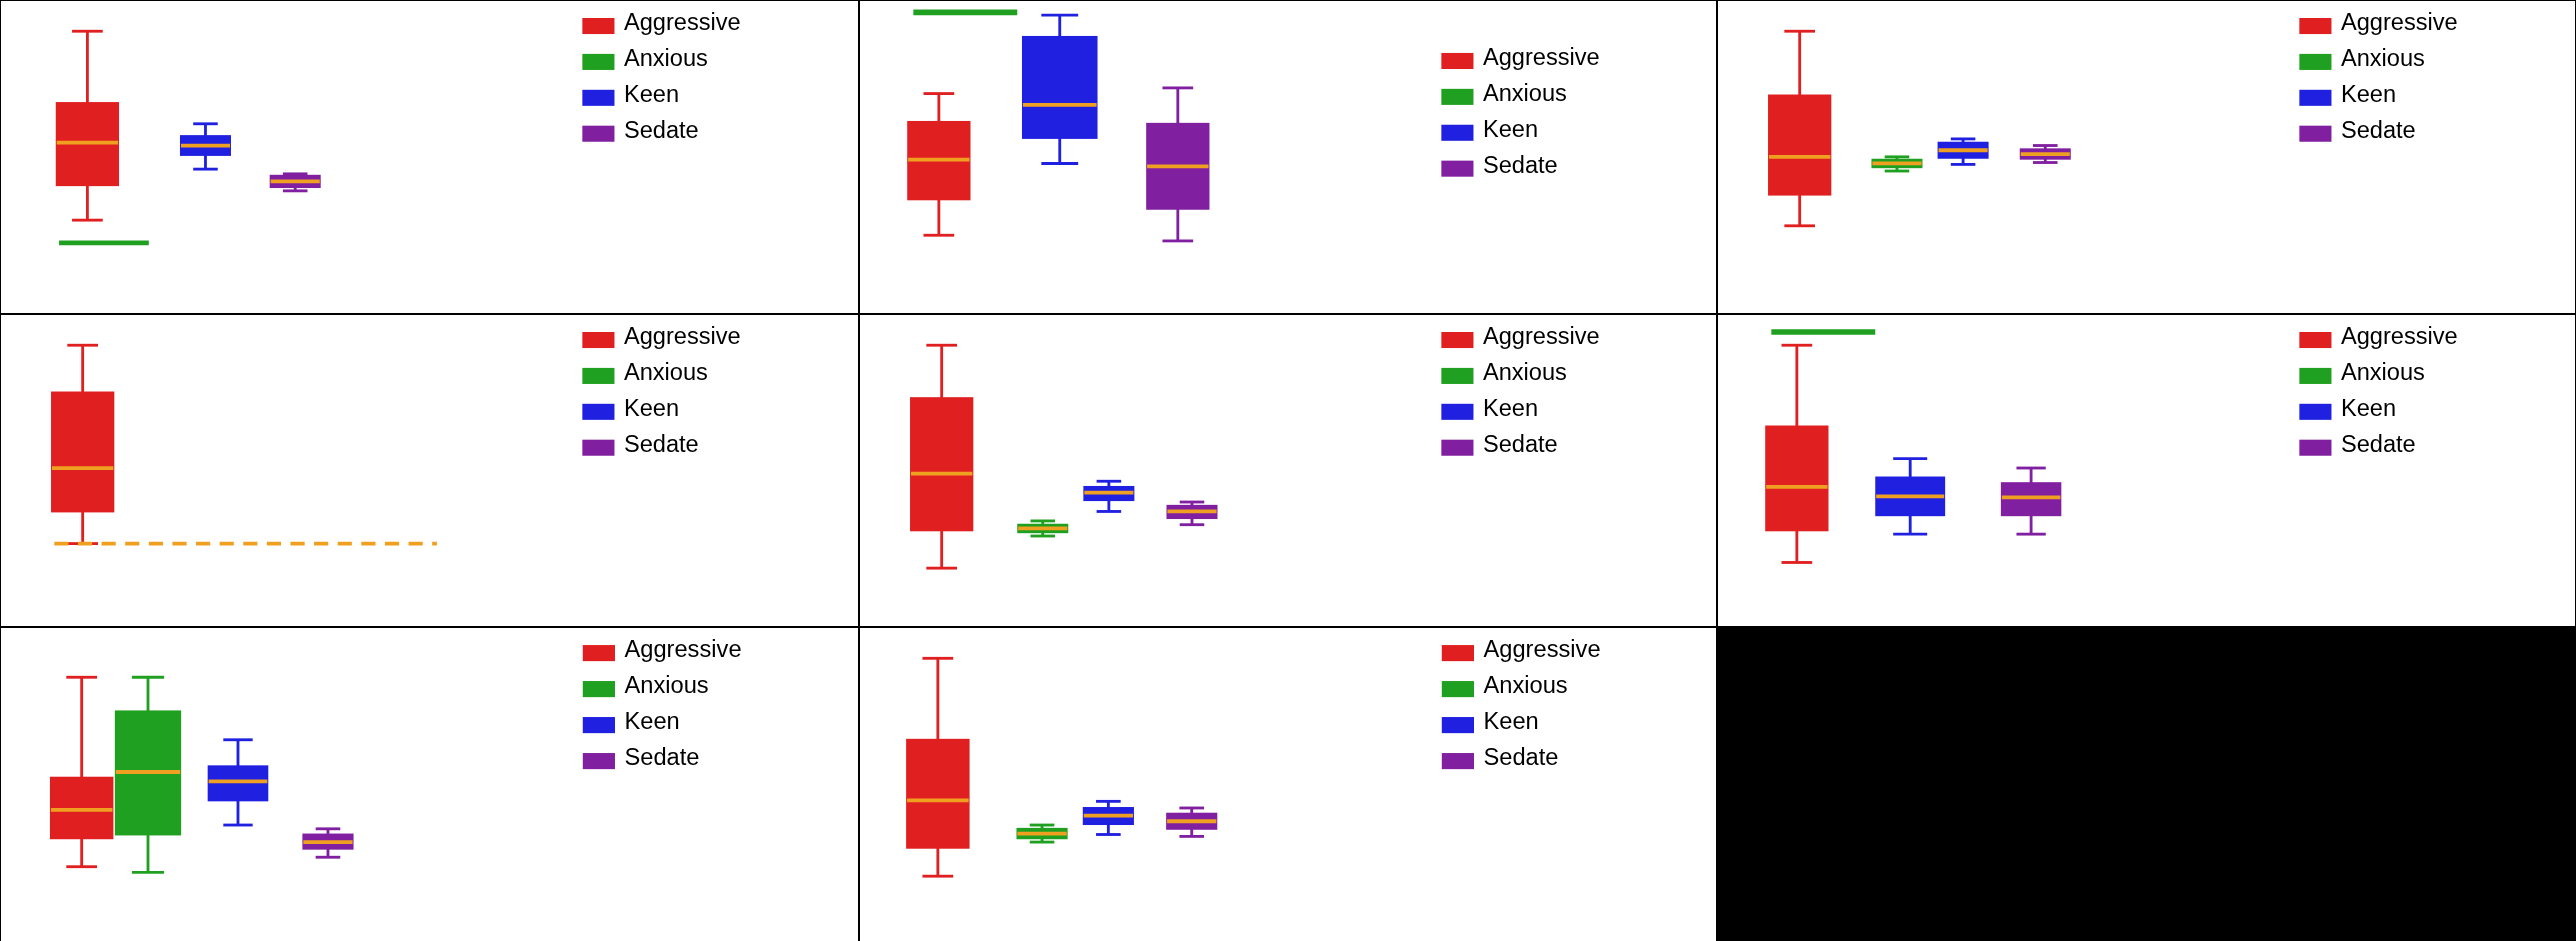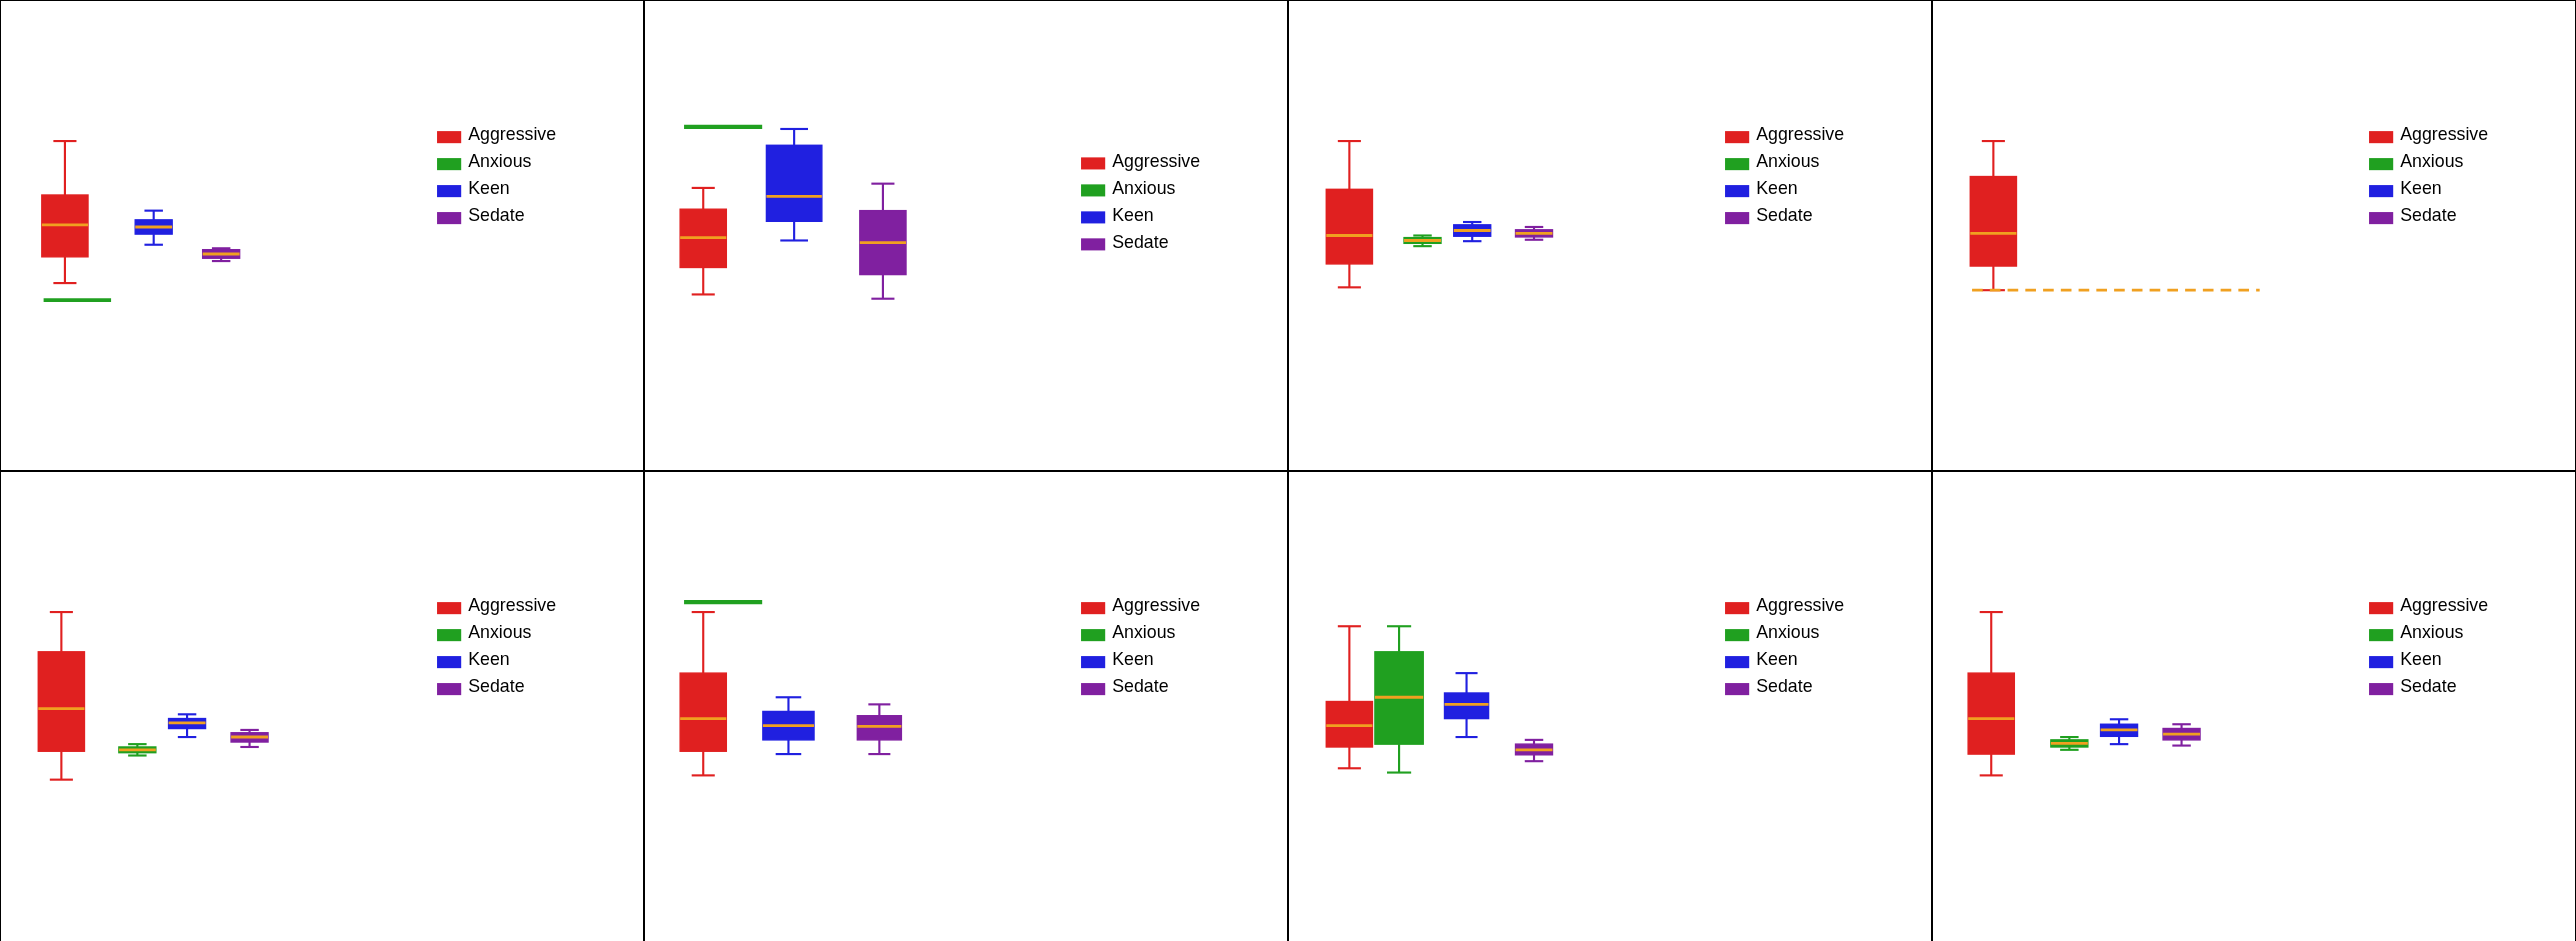--- a/index.html
+++ b/index.html
@@ -5,21 +5,21 @@
     * { margin: 0; padding: 0; box-sizing: border-box; }
     body {
       background: #000;
       width: 2576px;
       height: 942px;
       overflow: hidden;
       font-family: Arial, sans-serif;
     }
     .grid {
       display: grid;
-      grid-template-columns: repeat(4, 1fr);
+      grid-template-columns: repeat(3, 1fr);
       grid-template-rows: repeat(2, 1fr);
       width: 100%;
       height: 100%;
       gap: 0;
     }
     .chart-cell {
       background: #fff;
       border: 1.4px solid #000;
       position: relative;
       overflow: hidden;

